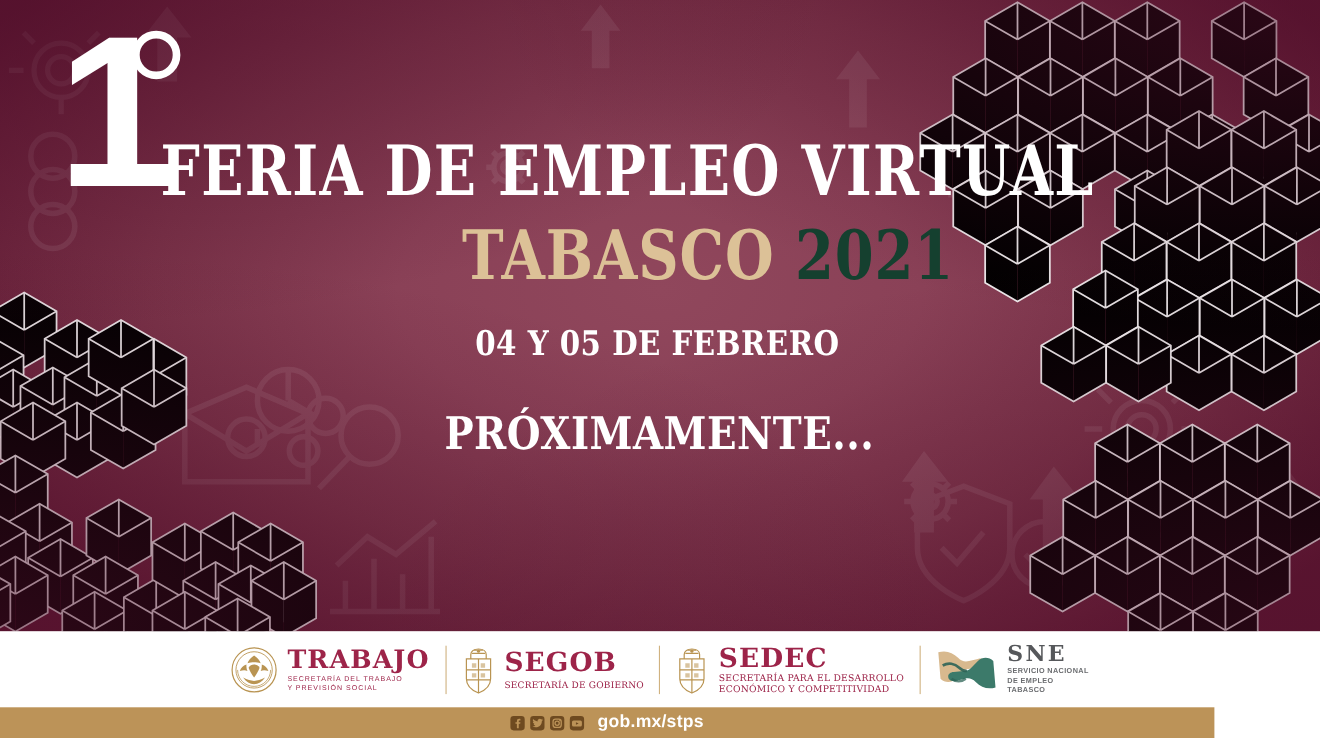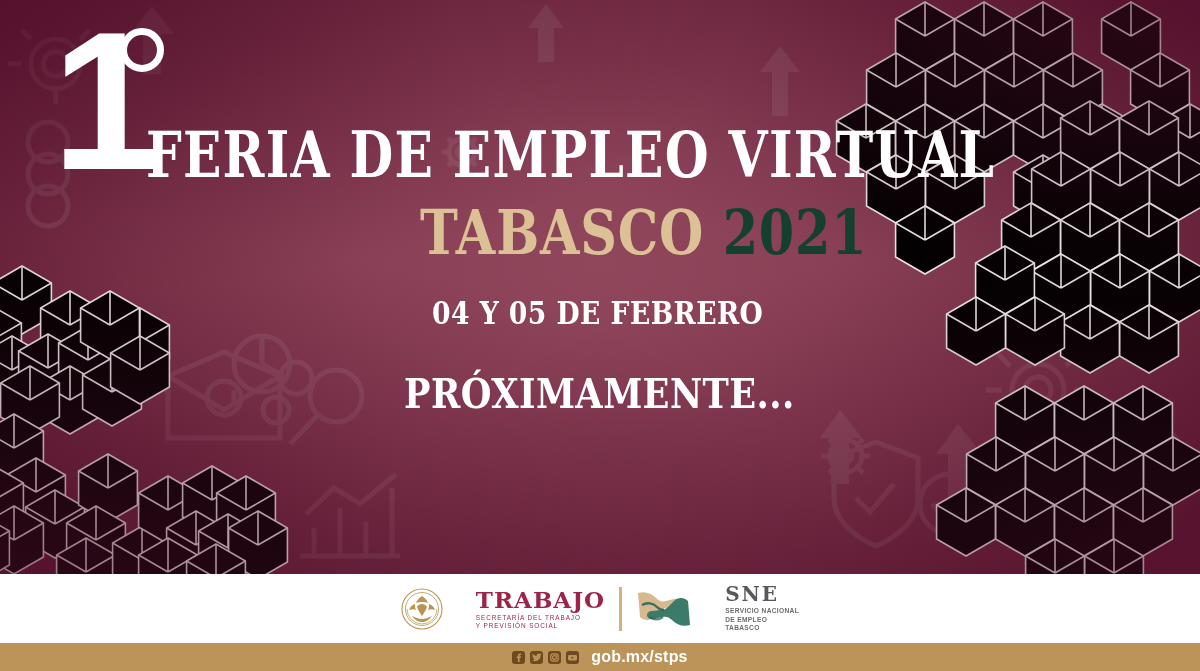--- a/index.html
+++ b/index.html
@@ -40,33 +40,33 @@
   .l4{position:absolute;left:404px;top:374px;color:#fff;font-size:41px;line-height:41px;font-weight:700;
     font-family:"DejaVu Serif","Liberation Serif",serif;letter-spacing:.5px;
     transform:scaleX(.86);transform-origin:left center;white-space:nowrap;}
 
   
   .logoband{position:absolute;left:0;top:574px;width:1200px;height:69px;background:#fff;
     display:flex;align-items:center;justify-content:center;}
   .lg{display:flex;align-items:center;height:50px;padding:0 14px;}
   .sep{width:1px;height:44px;background:#C8A46A;opacity:.85;}
   .lg .mark{flex:0 0 auto;margin-right:9px;}
-  .lg .txt{display:flex;flex-direction:column;justify-content:center;margin-left:24px;}
+  .lg .txt{display:flex;flex-direction:column;justify-content:center;}
   .big{font-family:"DejaVu Serif","Liberation Serif",serif;font-weight:700;color:#9D2449;
     letter-spacing:1px;line-height:1;}
   .sub{font-family:"Liberation Sans",sans-serif;color:#9D2449;line-height:1.18;}
   .sub.serifish{font-family:"DejaVu Serif","Liberation Serif",serif;letter-spacing:.2px;}
 
   .sne-big{font-family:"DejaVu Serif","Liberation Serif",serif;font-weight:700;color:#56585B;
     font-size:20px;letter-spacing:2px;line-height:1;}
   .sne-sub{font-family:"Liberation Sans",sans-serif;font-weight:700;color:#6B6D70;font-size:6.6px;
     letter-spacing:.35px;line-height:1.35;}
 
   
-  .tanbar{position:absolute;left:0;top:643px;width:1200px;height:28px;background:#BC9358;
+  .tanbar{position:absolute;left:0;top:643px;width:1104px;height:28px;background:#BC9358;
     display:flex;align-items:center;justify-content:center;gap:5px;}
   .sic{width:13px;height:13px;border-radius:3px;background:#6E4A20;display:inline-flex;
     align-items:center;justify-content:center;}
   .url{font-family:"Liberation Sans",sans-serif;font-weight:700;color:#fff;font-size:16px;
     letter-spacing:.2px;margin-left:7px;}
 </style>
 </head>
 <body>
 
 <div class="stage">
@@ -328,23 +328,60 @@
       </svg>
       <div class="txt">
         <div class="big" style="font-size:23px">TRABAJO</div>
         <div class="sub" style="font-size:6.4px;letter-spacing:.9px;margin-top:3px">SECRETARÍA DEL TRABAJO</div>
         <div class="sub" style="font-size:6.4px;letter-spacing:.9px">Y PREVISIÓN SOCIAL</div>
       </div>
     </div>
 
     <div class="sep"></div>
 
+    <div class="lg">
+      <svg class="mark" width="30" height="44" viewBox="0 0 30 44">
+        <g fill="none" stroke="#B99452" stroke-width="1.1">
+          <path d="M4 12h22v18c0 7-6 11-11 13C10 41 4 37 4 30z"></path>
+          <path d="M15 12v31M4 22h22M4 31h22"></path>
+          <path d="M8 12V8c0-3 3-5 7-5s7 2 7 5v4"></path>
+          <path d="M9 7h12M11 4h8"></path>
+        </g>
+        <g fill="#B99452">
+          <circle cx="15" cy="5" r="1.4"></circle>
+          <path d="M9 16h4v4H9zM17 16h4v4h-4zM9 25h4v4H9zM17 25h4v4h-4z" opacity=".55"></path>
+        </g>
+      </svg>
+      <div class="txt">
+        <div class="big" style="font-size:24px">SEGOB</div>
+        <div class="sub serifish" style="font-size:8.2px;margin-top:4px">SECRETARÍA DE GOBIERNO</div>
+      </div>
+    </div>
 
     <div class="sep"></div>
 
+    <div class="lg">
+      <svg class="mark" width="30" height="44" viewBox="0 0 30 44">
+        <g fill="none" stroke="#B99452" stroke-width="1.1">
+          <path d="M4 12h22v18c0 7-6 11-11 13C10 41 4 37 4 30z"></path>
+          <path d="M15 12v31M4 22h22M4 31h22"></path>
+          <path d="M8 12V8c0-3 3-5 7-5s7 2 7 5v4"></path>
+          <path d="M9 7h12M11 4h8"></path>
+        </g>
+        <g fill="#B99452">
+          <circle cx="15" cy="5" r="1.4"></circle>
+          <path d="M9 16h4v4H9zM17 16h4v4h-4zM9 25h4v4H9zM17 25h4v4h-4z" opacity=".55"></path>
+        </g>
+      </svg>
+      <div class="txt">
+        <div class="big" style="font-size:24px">SEDEC</div>
+        <div class="sub serifish" style="font-size:8.4px;margin-top:2px">SECRETARÍA PARA EL DESARROLLO</div>
+        <div class="sub serifish" style="font-size:8.4px">ECONÓMICO Y COMPETITIVIDAD</div>
+      </div>
+    </div>
 
     <div class="sep"></div>
 
     <div class="lg">
       <svg class="mark" width="56" height="44" viewBox="0 0 56 44">
         <path d="M2 6c7-2 13 0 18 5 3 3 6 4 10 3l8-2c4-1 7 1 7 4 0 2-2 4-5 4l-9 1c-3 0-5 1-7 3l-6 6c-4 4-10 4-14 0z" fill="#D8B98E"></path>
         <path d="M54 38c-7 2-13 0-18-5-3-3-6-4-10-3l-8 2c-4 1-7-1-7-4 0-2 2-4 5-4l9-1c3 0 5-1 7-3l6-6c4-4 10-4 14 0z" fill="#3C7A6A"></path>
         <path d="M6 18c5-3 11-2 15 2 2 2 4 3 7 3" fill="none" stroke="#2E6457" stroke-width="2.4" opacity=".9"></path>
         <path d="M14 30c4 3 9 3 13 0" fill="none" stroke="#2E6457" stroke-width="2.2" opacity=".75"></path>
       </svg>

